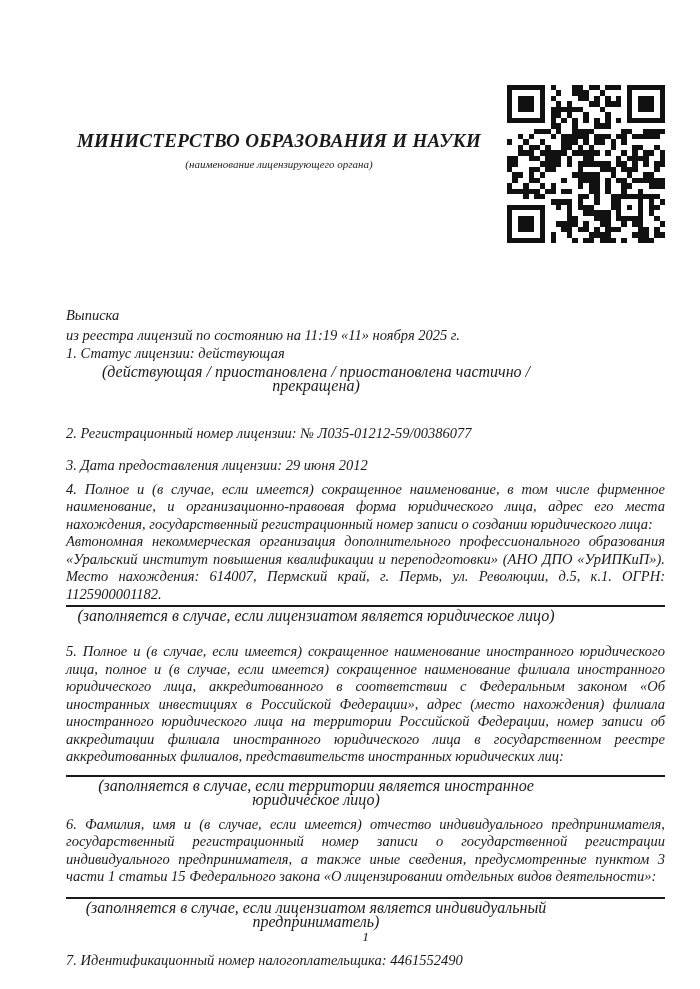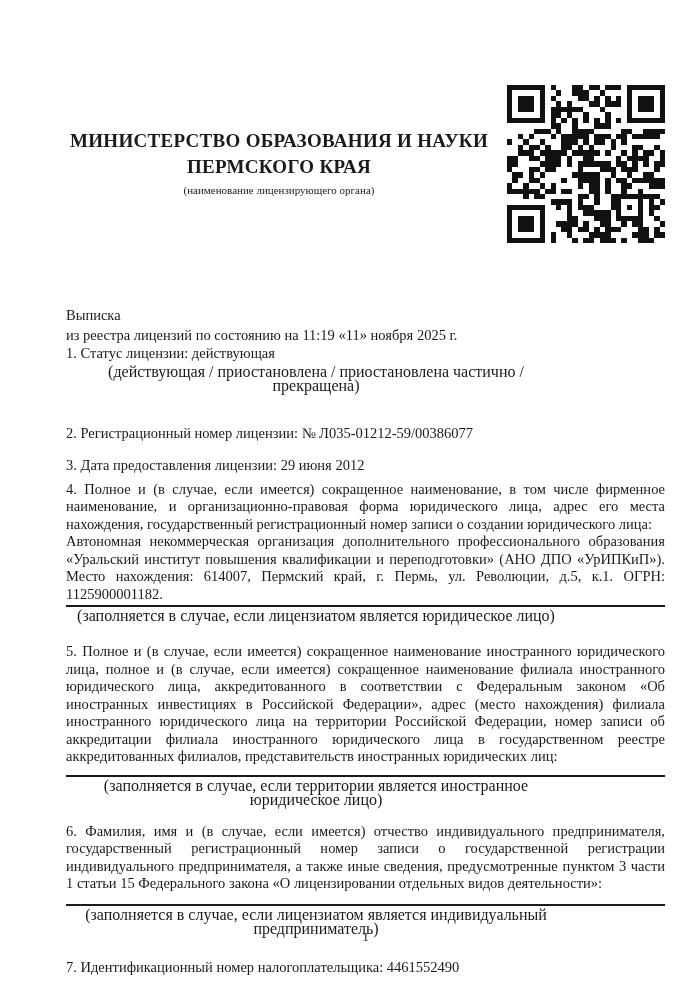--- a/index.html
+++ b/index.html
@@ -7,20 +7,21 @@
     position:relative;
     width:700px; height:989px;
     margin:0 auto;
     background:#ffffff;
     color:#1a1a1a;
     font-family:"Liberation Serif", "DejaVu Serif", serif;
     font-size:14.5px;
     line-height:17.5px;
     overflow:hidden;
     box-sizing:border-box;
+    font-style:italic;
   }
   .content { padding:0 35px 0 66px; }
 
   
   .header-row { display:flex; align-items:flex-start; padding-top:85px; }
   .header-left { width:426px; text-align:center; padding-top:43px; }
   .authority-name {
     font-weight:bold; font-size:19px; line-height:26px;
     white-space:nowrap; letter-spacing:0.3px;
   }
@@ -32,21 +33,21 @@
   
   .doc-title { margin-top:62px; line-height:20px; }
 
   
   .para { text-align:justify; }
   .p1 { }
   .p2 { margin-top:32px; }
   .p3 { margin-top:15px; }
   .p4 { margin-top:6px; }
   .p5 { margin-top:20px; }
-  .p6 { margin-top:16px; }
+  .p6 { margin-top:9px; }
   .p7 { margin-top:23px; }
 
   .caption-row {
     width:500px; text-align:center;
     font-size:16px; line-height:14px;
     margin-top:2px;
   }
   .rule { border-top:2px solid #1a1a1a; height:0; margin-top:2px; }
   .rule-gap-sm { margin-top:2px; }
   .rule-gap-md { margin-top:9px; }
@@ -59,21 +60,20 @@
 </style>
 </head>
 <body>
 
 <div class="page">
   <div class="content">
 
     <section class="header-row">
       <div class="header-left">
         <div class="authority-name">МИНИСТЕРСТВО ОБРАЗОВАНИЯ И НАУКИ</div>
-        <div class="authority-name">ПЕРМСКОГО КРАЯ</div>
         <div class="small-caption authority-caption">(наименование лицензирующего органа)</div>
       </div>
       <div class="qr-box">
         <svg id="qr-svg" viewBox="0 0 29 29" xmlns="http://www.w3.org/2000/svg" fill="#111111">
             <rect x="8" y="0" width="1" height="1"></rect>
             <rect x="12" y="0" width="1" height="1"></rect>
             <rect x="13" y="0" width="1" height="1"></rect>
             <rect x="15" y="0" width="1" height="1"></rect>
             <rect x="16" y="0" width="1" height="1"></rect>
             <rect x="18" y="0" width="1" height="1"></rect>

